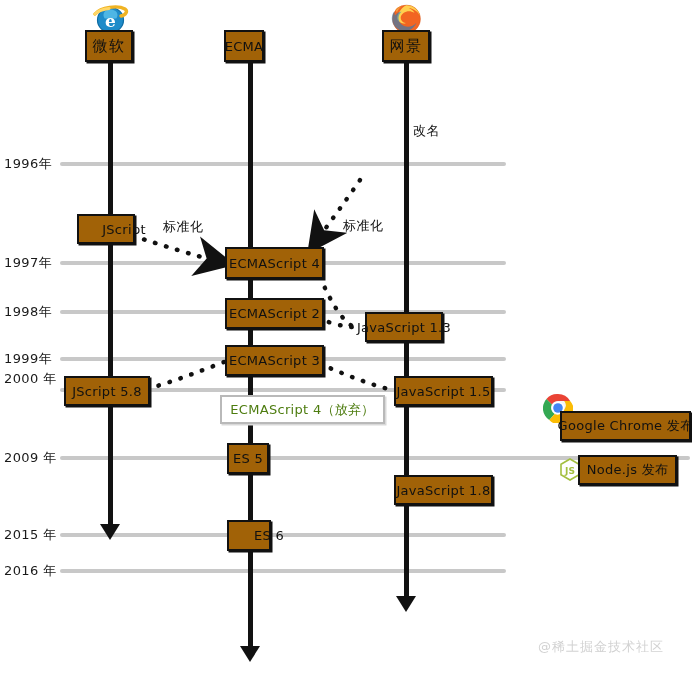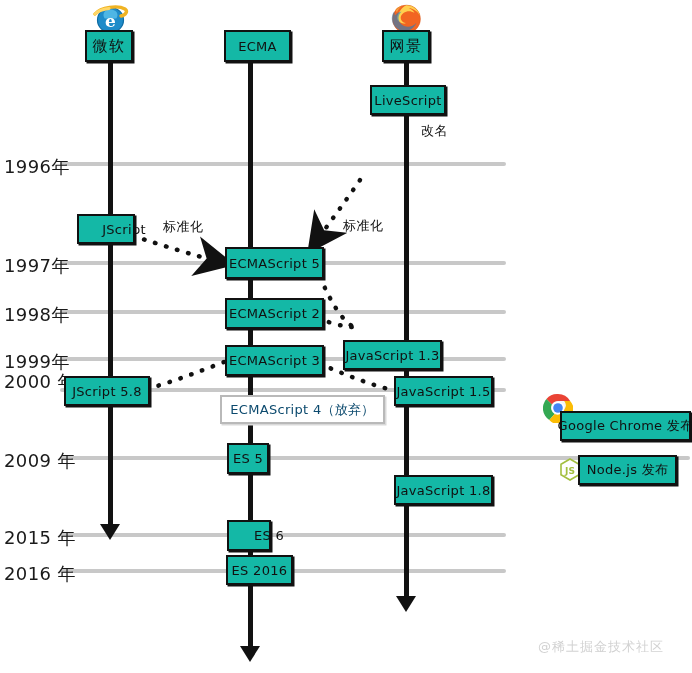--- a/index.html
+++ b/index.html
@@ -8,41 +8,41 @@
     font-family:"DejaVu Sans","Liberation Sans",sans-serif;
     overflow:hidden;position:relative;
   }
   #stage{position:absolute;left:0;top:0;width:692px;height:673px;}
 
   
   .gridline{position:absolute;height:4px;background:#c8c8c8;border-radius:2px;}
 
   
   .year-label{
-    position:absolute;font-size:18px;color:#1a1a1a;white-space:nowrap;
+    position:absolute;font-size:13px;color:#1a1a1a;white-space:nowrap;
     letter-spacing:.4px;
   }
 
   
   .spine{position:absolute;width:5px;background:#111111;}
   .spine-head{position:absolute;width:0;height:0;
     border-left:10px solid transparent;border-right:10px solid transparent;
     border-top:16px solid #111111;}
 
   
   .node{
-    position:absolute;background:#14b8a6;border:2.5px solid #111111;
+    position:absolute;background:#a16207;border:2.5px solid #111111;
     display:flex;align-items:center;justify-content:center;
     font-size:13px;color:#111111;white-space:nowrap;
     box-sizing:border-box;letter-spacing:.3px;
     box-shadow:1.5px 1.5px 0 #111111;
   }
   .node.cn{font-size:15px;letter-spacing:1.5px;}
   .node.muted{
-    border-color:#b9b9b9;color:#0c4a6e;box-shadow:1.5px 1.5px 0 #d9d9d9;
+    border-color:#b9b9b9;color:#4d7c0f;box-shadow:1.5px 1.5px 0 #d9d9d9;
     background:#ffffff;
   }
 
   
   .annot{position:absolute;font-size:13px;color:#111111;white-space:nowrap;letter-spacing:.5px;}
 
   
   .logo{position:absolute;}
 
   
@@ -137,41 +137,39 @@
   </div>
 
   <div class="logo" style="left:559px;top:458px;">
     <svg width="22" height="25" viewBox="0 0 22 25">
       <path d="M11 1l9 5.2v10.6L11 22 2 16.8V6.2z" fill="none" stroke="#a3bf3f" stroke-width="1.6"></path>
       <text x="11" y="16" font-family="'DejaVu Sans',sans-serif" font-size="9" font-weight="bold" fill="#a3bf3f" text-anchor="middle">JS</text>
     </svg>
   </div>
 
   <div class="node cn" style="left:85px;top:30px;width:48px;height:32px;">微软</div>
-  <div class="node" style="left:224px;top:30px;width:67px;height:32px;">ECMA</div>
+  <div class="node" style="left:224px;top:30px;width:40px;height:32px;">ECMA</div>
   <div class="node cn" style="left:382px;top:30px;width:48px;height:32px;">网景</div>
 
   <div class="node" style="left:77px;top:214px;width:58px;height:30px;padding-left:36px;">JScript</div>
   <div class="node" style="left:64px;top:376px;width:86px;height:30px;">JScript 5.8</div>
 
-  <div class="node" style="left:225px;top:247px;width:99px;height:32px;">ECMAScript 5</div>
+  <div class="node" style="left:225px;top:247px;width:99px;height:32px;">ECMAScript 4</div>
   <div class="node" style="left:225px;top:298px;width:99px;height:31px;">ECMAScript 2</div>
   <div class="node" style="left:225px;top:345px;width:99px;height:31px;">ECMAScript 3</div>
   <div class="node muted" style="left:220px;top:395px;width:165px;height:29px;">ECMAScript 4（放弃）</div>
   <div class="node" style="left:227px;top:443px;width:42px;height:31px;">ES 5</div>
   <div class="node" style="left:227px;top:520px;width:42px;height:31px;padding-left:40px;">ES 6</div>
-  <div class="node" style="left:226px;top:555px;width:67px;height:30px;">ES 2016</div>
 
-  <div class="node" style="left:370px;top:85px;width:76px;height:30px;">LiveScript</div>
-  <div class="node" style="left:343px;top:312px;width:99px;height:30px;margin-top:28px;">JavaScript 1.3</div>
+  <div class="node" style="left:365px;top:312px;width:78px;height:30px;">JavaScript 1.3</div>
   <div class="node" style="left:394px;top:376px;width:99px;height:30px;">JavaScript 1.5</div>
   <div class="node" style="left:394px;top:475px;width:99px;height:30px;">JavaScript 1.8</div>
 
   <div class="annot" style="left:163px;top:218px;">标准化</div>
   <div class="annot" style="left:343px;top:217px;">标准化</div>
-  <div class="annot" style="left:413px;top:122px;margin-left:8px;">改名</div>
+  <div class="annot" style="left:413px;top:122px;">改名</div>
 
   <div class="node" style="left:560px;top:411px;width:131px;height:30px;">Google Chrome 发布</div>
   <div class="node" style="left:578px;top:455px;width:99px;height:30px;">Node.js 发布</div>
 
   <div class="watermark" style="left:538px;top:638px;">@稀土掘金技术社区</div>
 
 </div>
 
 </body></html>

